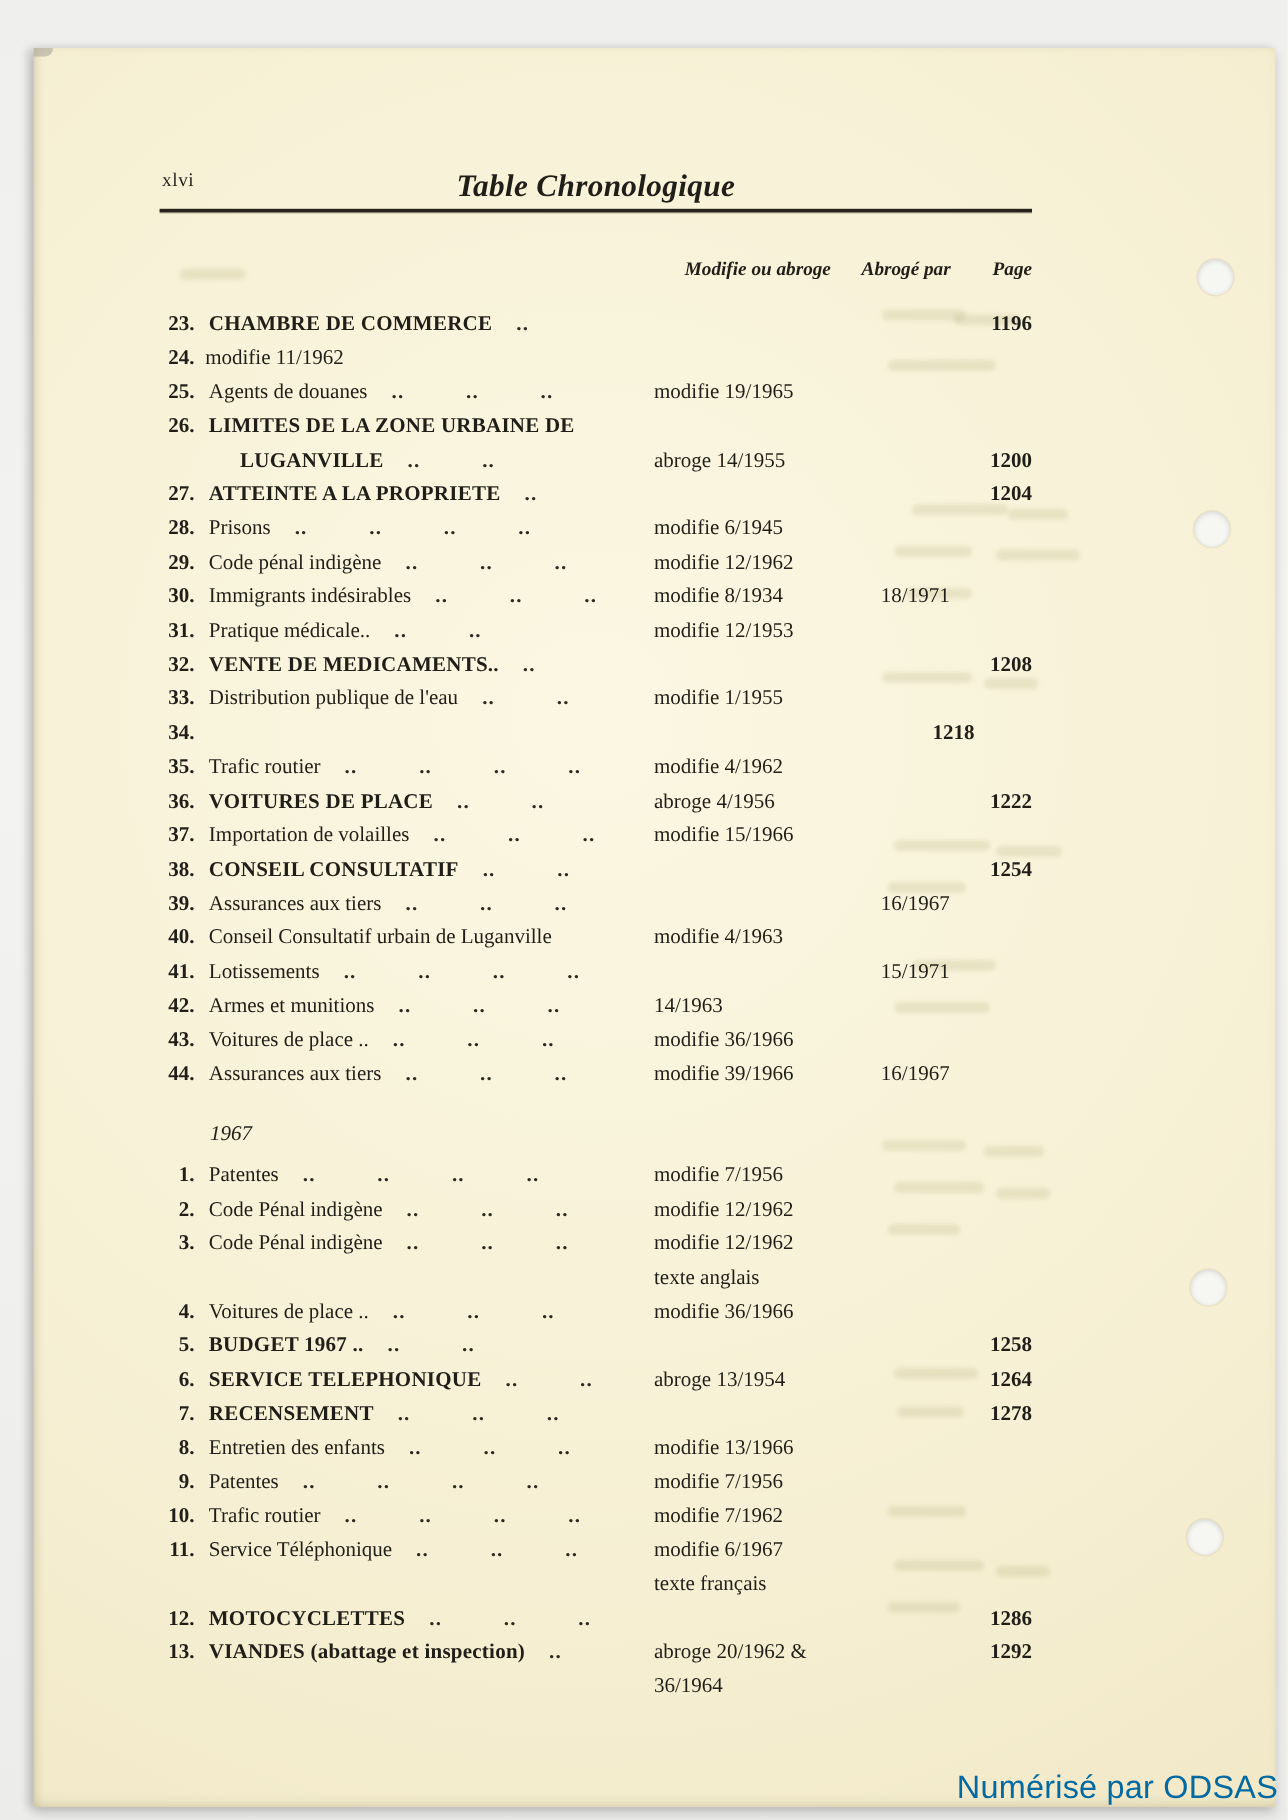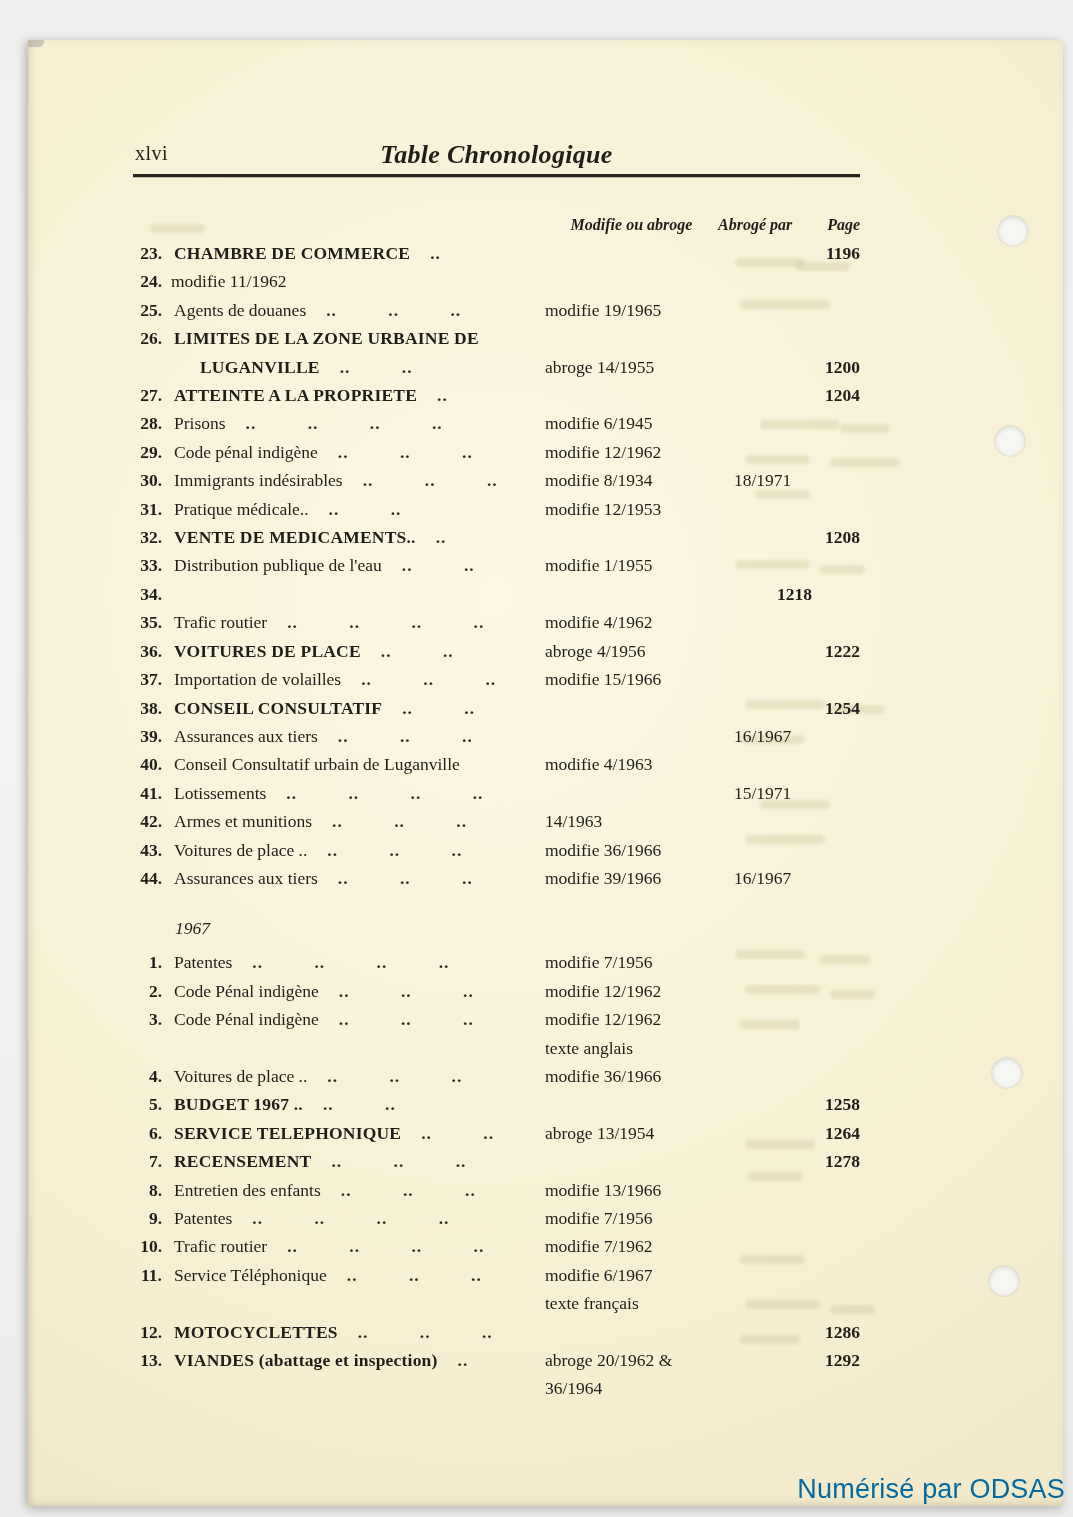--- a/index.html
+++ b/index.html
@@ -29,32 +29,32 @@
   .h1{left:970px;top:176px;}
   .h2{left:967px;top:386px;}
   .h3{left:964px;top:1018px;}
   .h4{left:961px;top:1226px;}
   .ghost{
     position:absolute;height:9px;border-radius:5px;
     background:rgba(152,142,78,.16);filter:blur(1.6px);
   }
   .content{position:absolute;left:105px;top:100px;width:727px;}
   .header-row{position:relative;height:28px;}
-  .folio{position:absolute;left:2px;top:2px;font-size:20px;letter-spacing:.5px;}
+  .folio{position:absolute;left:2px;top:2px;font-size:16px;letter-spacing:.5px;}
   .page-title{
     position:absolute;left:0;right:0;top:0;text-align:center;
     font-size:26px;font-weight:bold;font-style:italic;letter-spacing:.3px;
   }
   .rule{height:3px;background:#26241d;margin-top:6px;box-shadow:0 1px 0 rgba(38,36,29,.25);}
   .grid{display:grid;grid-template-columns:38px 374px 173px 94px 48px;}
   .colheads{margin-top:36px;font-style:italic;font-weight:bold;font-size:16px;line-height:24px;}
   .ch-mod{text-align:center;}
   .ch-abr{text-align:left;}
   .ch-pg{text-align:right;}
-  .toc{margin-top:2px;}
+  .toc{margin-top:18px;}
   .row{font-size:17.5px;line-height:28.4px;}
   .cell{display:block;}
   .num{text-align:right;padding-right:9px;font-weight:bold;}
   .title{padding-left:3px;}
   .t-line{display:block;white-space:nowrap;}
   .t-line.t2{padding-left:26px;}
   .caps .t-text{font-weight:bold;letter-spacing:.2px;}
   .leaders{margin-left:20px;word-spacing:46px;letter-spacing:1px;font-weight:bold;color:#2a2821;}
   .mod div{white-space:nowrap;}
   .abr{padding-left:16px;}

